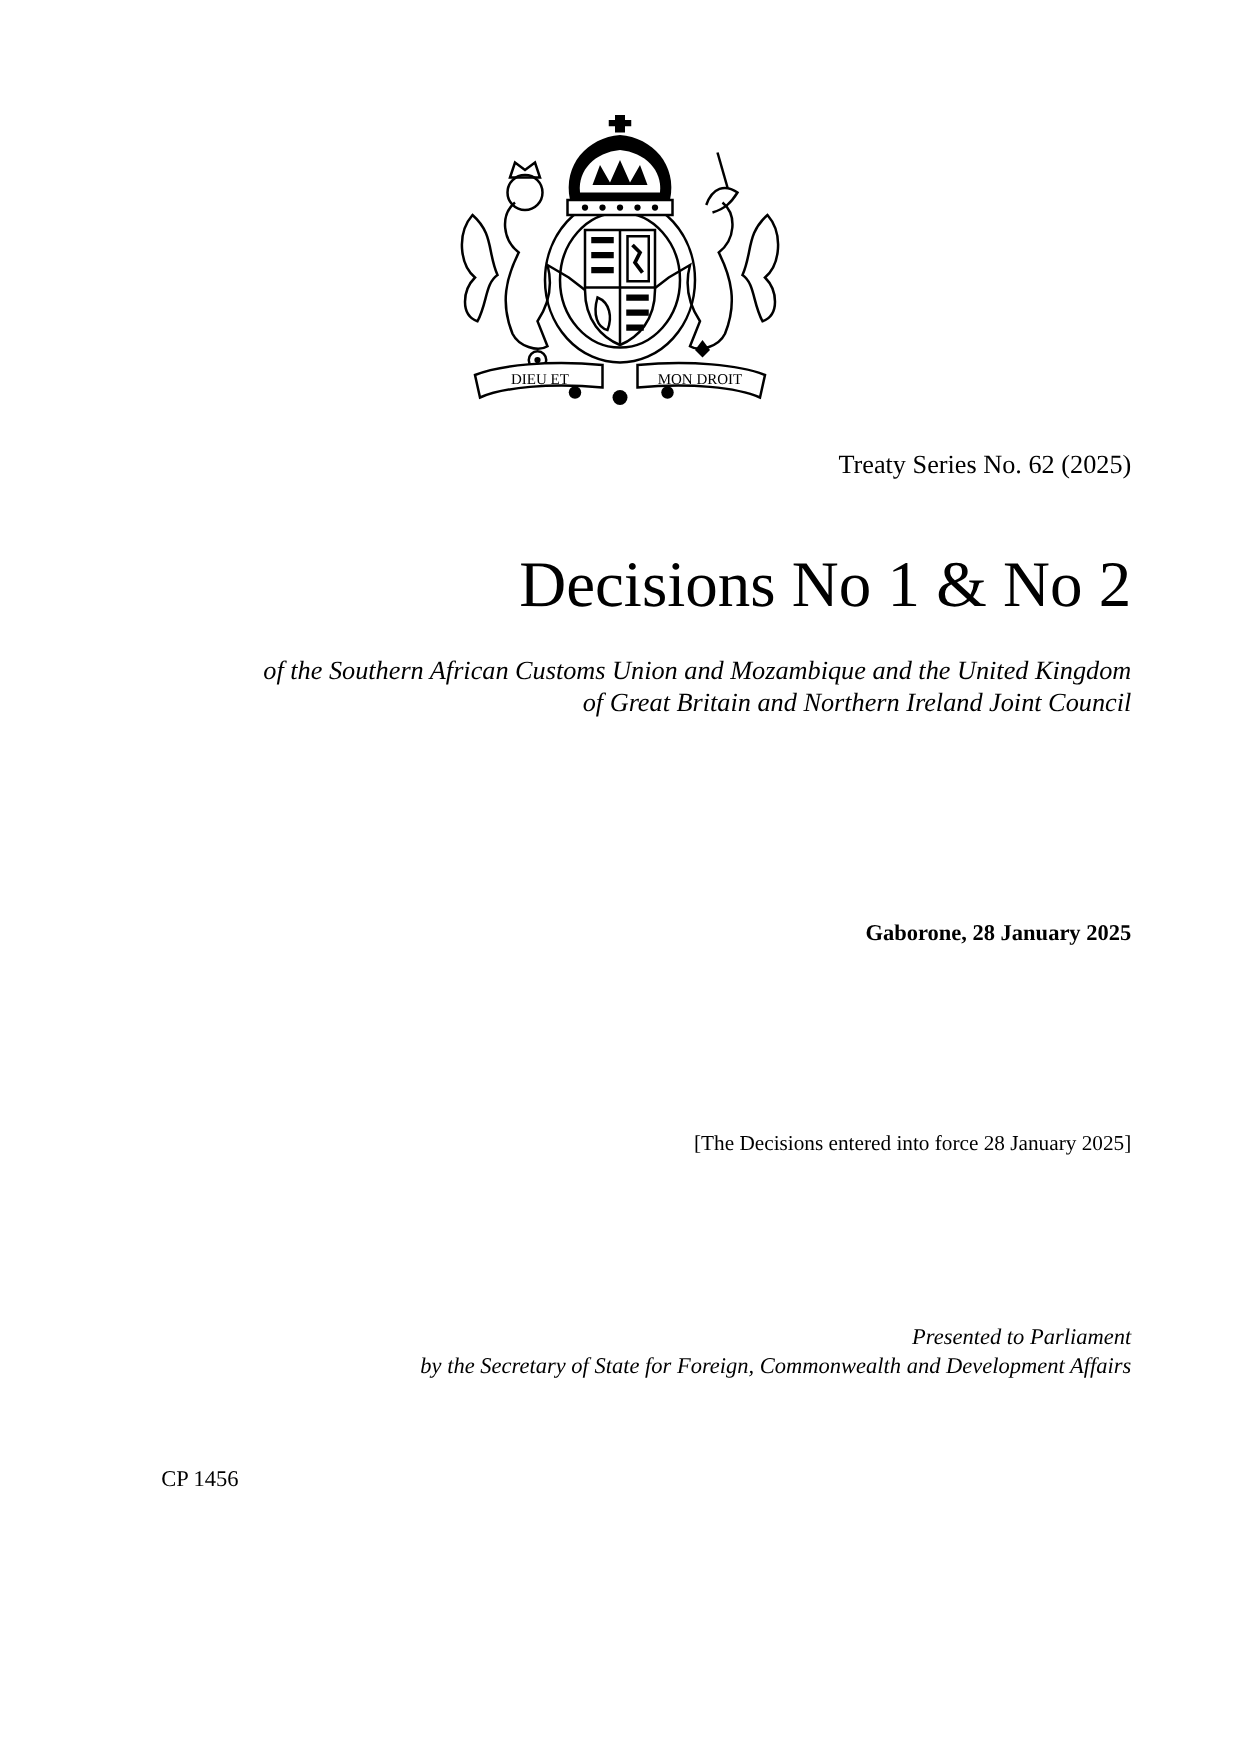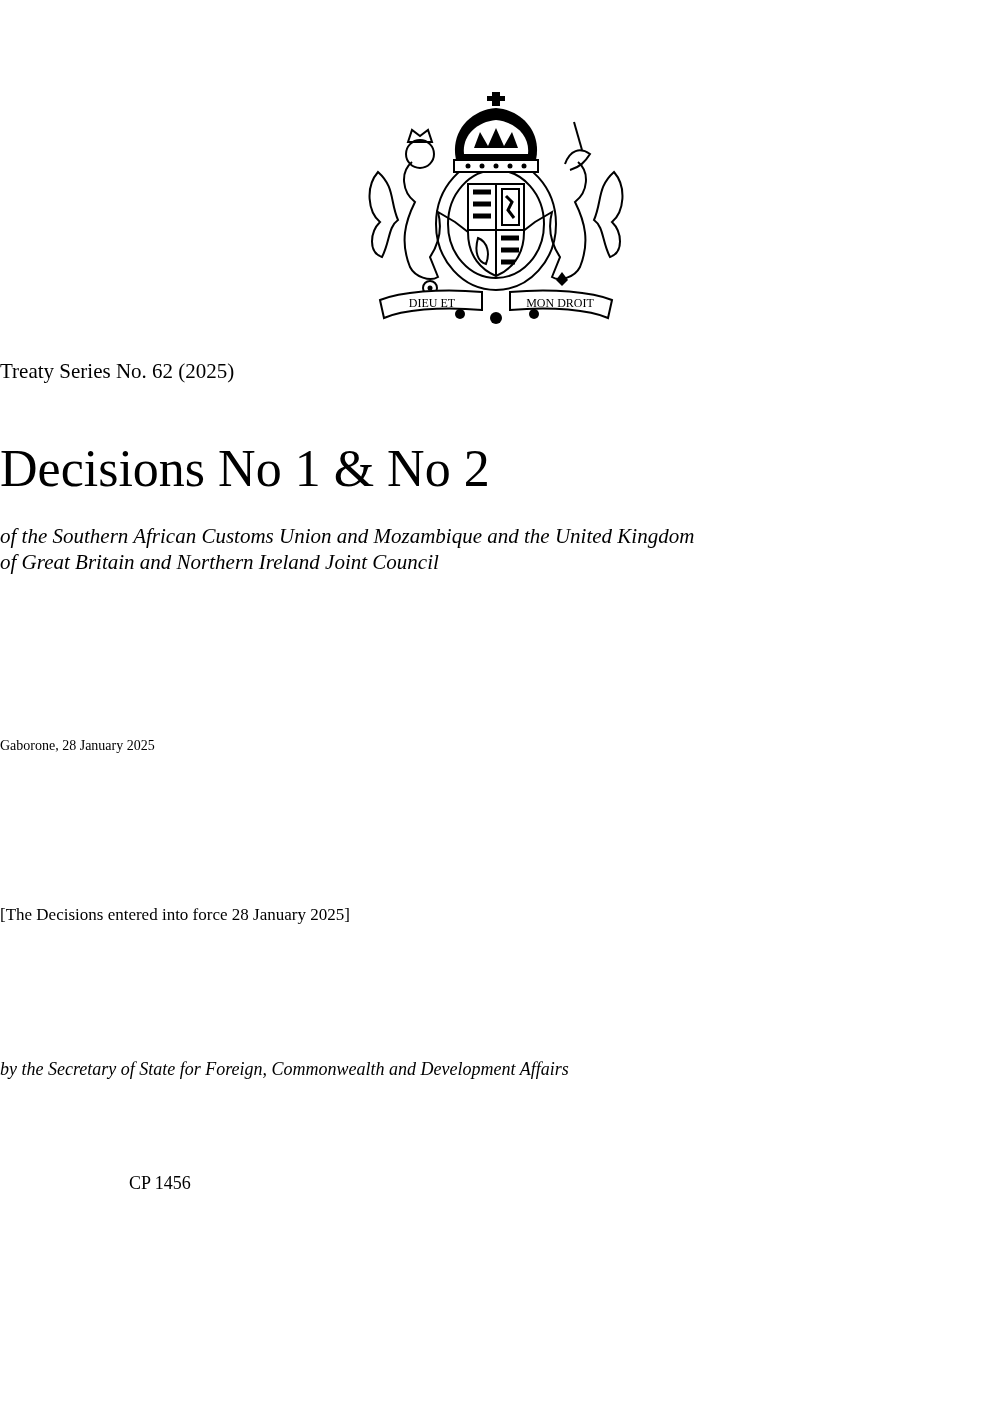--- a/index.html
+++ b/index.html
@@ -1,23 +1,23 @@
 <!DOCTYPE html>
 <html><head>
 <meta charset="utf-8">
 <style>
   html, body { margin: 0; padding: 0; background: #ffffff; }
   body { width: 991px; height: 1401px; position: relative; overflow: hidden;
          font-family: "Liberation Serif", "DejaVu Serif", serif; color: #000; }
-  .abs { position: absolute; left: 0; width: 905px; text-align: left; white-space: nowrap; }
+  .abs { position: absolute; left: 0; width: 905px; text-align: right; white-space: nowrap; }
   #coat { position: absolute; left: 360px; top: 92px; width: 272px; height: 232px; }
   #series { top: 358px; font-size: 21px; line-height: 26px; }
   #title { top: 438px; font-size: 52px; line-height: 62px; }
   #subtitle { top: 523px; font-size: 21px; line-height: 26px; }
-  #place { top: 737px; font-size: 14px; line-height: 18px; }
+  #place { top: 737px; font-size: 18px; line-height: 18px; font-weight: bold; }
   #force { top: 906px; font-size: 17px; line-height: 18px; }
   #presented { top: 1058px; font-size: 18px; line-height: 23px; font-style: italic; }
   #cp { position: absolute; left: 94px; top: 1172px; font-size: 18px; line-height: 23px; margin-left: 35px; }
   .line { display: block; font-style: italic; }
 </style>
 </head>
 <body>
 
 <div id="coat">
   <svg width="272" height="232" viewBox="0 0 272 232" xmlns="http://www.w3.org/2000/svg">
@@ -88,16 +88,17 @@
 <div id="subtitle" class="abs">
   <span class="line">of the Southern African Customs Union and Mozambique and the United Kingdom</span>
   <span class="line">of Great Britain and Northern Ireland Joint Council</span>
 </div>
 
 <div id="place" class="abs">Gaborone, 28 January 2025</div>
 
 <div id="force" class="abs">[The Decisions entered into force 28 January 2025]</div>
 
 <div id="presented" class="abs">
+  <span class="line">Presented to Parliament</span>
   <span class="line">by the Secretary of State for Foreign, Commonwealth and Development Affairs</span>
 </div>
 
 <div id="cp">CP 1456</div>
 
 </body></html>

